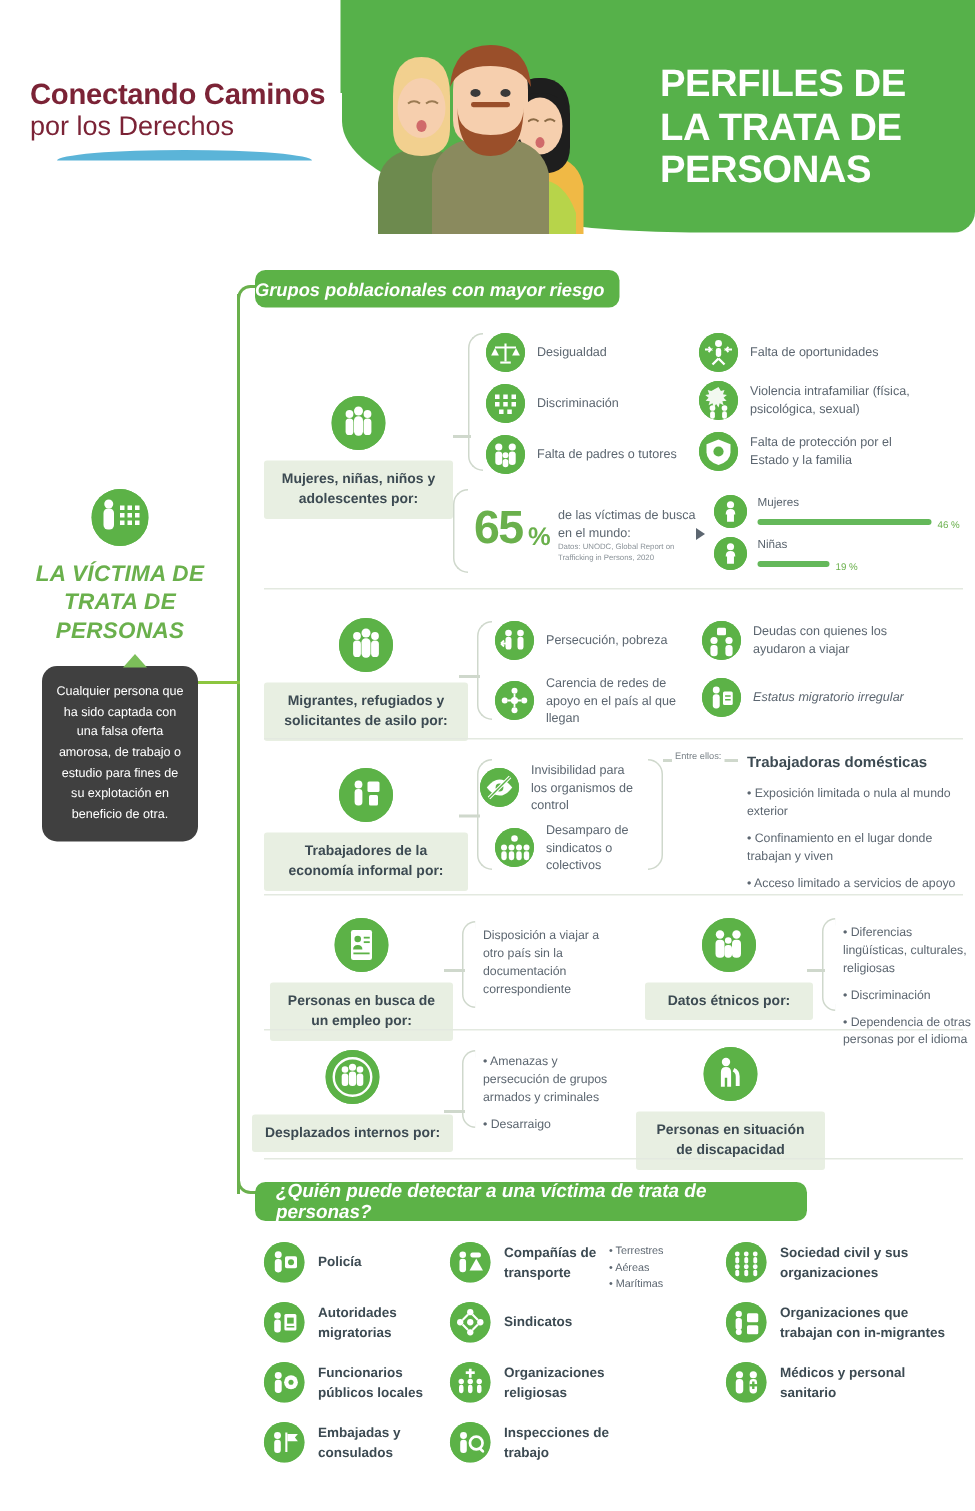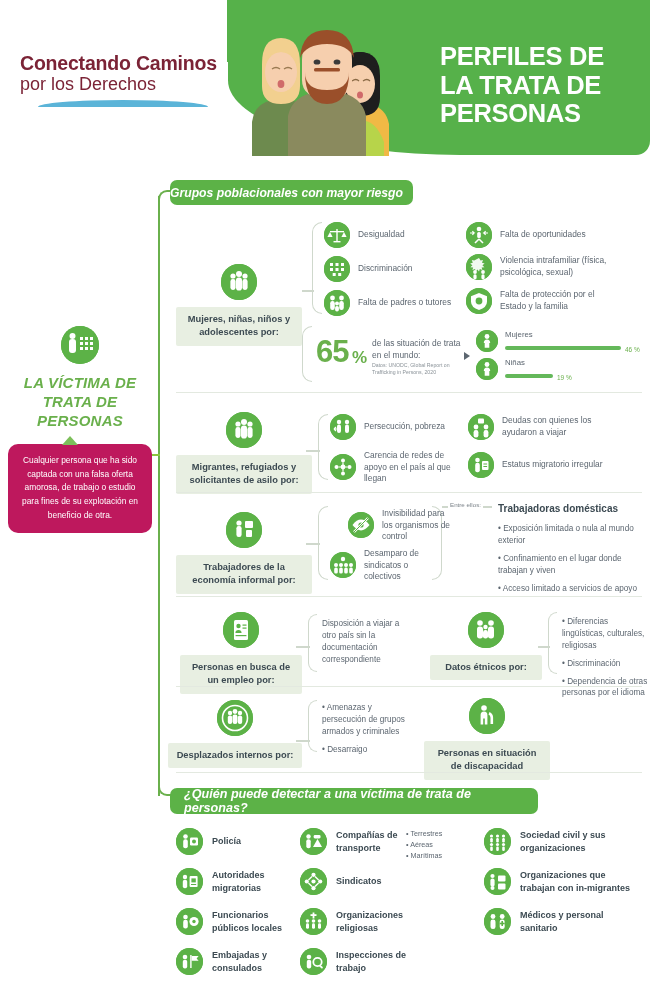--- a/index.html
+++ b/index.html
@@ -57,21 +57,21 @@
   .victim { position: absolute; left: 6px; top: 326px; width: 148px; text-align: center; }
   .victim-circle {
     width: 38px; height: 38px; border-radius: 50%; background: #5cb247;
     margin: 0 auto 10px; position: relative;
   }
   .victim-title {
     color: #6ab04c; font-size: 15px; font-weight: bold; font-style: italic;
     line-height: 1.25; letter-spacing: .2px;
   }
   .victim-bubble {
-    margin: 14px auto 0; width: 144px; background: #be185d; border-radius: 10px;
+    margin: 14px auto 0; width: 104px; background: #404040; border-radius: 10px;
     padding: 10px 9px 11px; color: #ffffff; font-size: 8.4px; line-height: 1.62;
     position: relative;
   }
   .victim-bubble:before {
     content:""; position:absolute; left: 54px; top: -8px;
     border-left: 8px solid transparent; border-right: 8px solid transparent;
     border-bottom: 9px solid #7cbf5a;
   }
 
   
@@ -329,21 +329,21 @@
       <circle cx="13" cy="13" r="3.4" fill="#5cb247"></circle>
       </svg>
   </div>
   <div class="btext">Falta de protección por el Estado y la familia</div>
 </div>
 
 <div class="bracket" style="left:302px; top:326px; width:10px; height:56px;"></div>
 
 <div class="stat-num" style="left:316px; top:334px;">65</div>
 <div class="stat-pct" style="left:352px; top:348px;">%</div>
-<div class="stat-desc" style="left:372px; top:338px; width:100px;">de las situación de trata en el mundo:</div>
+<div class="stat-desc" style="left:372px; top:338px; width:100px;">de las víctimas de busca en el mundo:</div>
 <div class="stat-src" style="left:372px; top:362px; width:100px;">Datos: UNODC, Global Report on Trafficking in Persons, 2020</div>
 <div class="arrow-r" style="left:464px; top:352px;"></div>
 
 <div class="barrow" style="left:476px; top:330px;">
   <div class="bicon">
     <svg viewBox="0 0 22 22" width="22" height="22">
         <circle cx="11" cy="11" r="11" fill="#5cb247"></circle>
       <circle cx="11" cy="6.5" r="2.4" fill="#fff"></circle>
       <path d="M11 9.4 q-3.2 0 -3.2 3.6 l.9 0 0 4.8 h4.6 l0 -4.8 .9 0 q0 -3.6 -3.2 -3.6Z" fill="#fff"></path>
       </svg>
@@ -430,21 +430,21 @@
       <rect x="10" y="4.5" width="6" height="5" rx="1" fill="#fff"></rect>
       <circle cx="8" cy="13" r="2.4" fill="#fff"></circle>
         <rect x="5.6" y="16" width="4.8" height="7.5" rx="2.2" fill="#fff"></rect>
       <circle cx="18" cy="13" r="2.4" fill="#fff"></circle>
         <rect x="15.6" y="16" width="4.8" height="7.5" rx="2.2" fill="#fff"></rect>
       </svg>
   </div>
   <div class="btext">Deudas con quienes los ayudaron a viajar</div>
 </div>
 
-<div class="bitem" style="left:468px; top:452px; width:155px;">
+<div class="bitem" style="left:468px; top:452px; width:155px;font-style:italic;">
   <div class="bicon">
     <svg viewBox="0 0 26 26" width="26" height="26">
         <circle cx="13" cy="13" r="13" fill="#5cb247"></circle>
       <circle cx="9.5" cy="8" r="2.3" fill="#fff"></circle>
         <rect x="7.2" y="10.8" width="4.6" height="9.5" rx="2.1" fill="#fff"></rect>
       <rect x="14" y="9" width="6.5" height="9" rx="1" fill="#fff"></rect>
       <rect x="15.4" y="11.5" width="3.7" height="1" fill="#5cb247"></rect>
       <rect x="15.4" y="14" width="3.7" height="1" fill="#5cb247"></rect>
       </svg>
   </div>
@@ -464,21 +464,21 @@
       </svg>
   </div>
   <div class="cat-label">Trabajadores de la economía informal por:</div>
 </div>
 
 <div class="bracket" style="left:318px; top:506px; width:10px; height:74px;"></div>
 <div class="hline" style="left:306px; top:543px; width:14px;"></div>
 <div class="bracket-r" style="left:432px; top:506px; width:10px; height:74px;"></div>
 <div class="hline" style="left:442px; top:506px; width:50px;"></div>
 
-<div class="bitem" style="left:348px; top:508px; width:108px;">
+<div class="bitem" style="left:320px; top:508px; width:108px;">
   <div class="bicon">
     <svg viewBox="0 0 26 26" width="26" height="26">
         <circle cx="13" cy="13" r="13" fill="#5cb247"></circle>
       <path d="M4.5 13 q4.2 -5.4 8.5 -5.4 q4.3 0 8.5 5.4 q-4.2 5.4 -8.5 5.4 q-4.3 0 -8.5 -5.4Z" fill="#fff"></path>
       <circle cx="13" cy="13" r="2.6" fill="#5cb247"></circle>
       <path d="M6 20 L20 6" stroke="#fff" stroke-width="2.4"></path>
       <path d="M6 20 L20 6" stroke="#5cb247" stroke-width="1"></path>
       </svg>
   </div>
   <div class="btext">Invisibilidad para los organismos de control</div>

